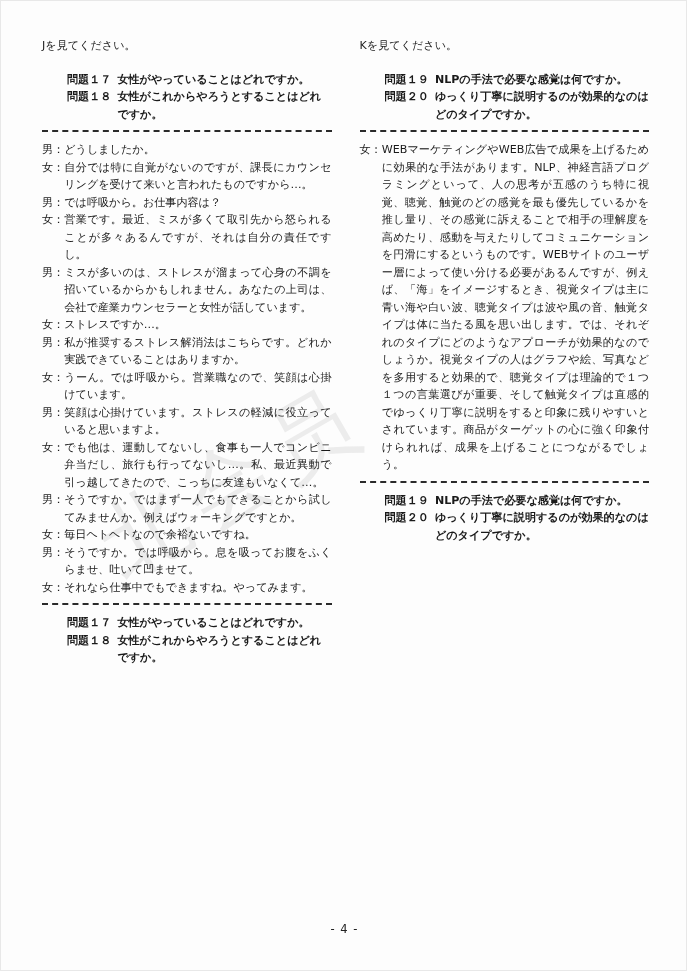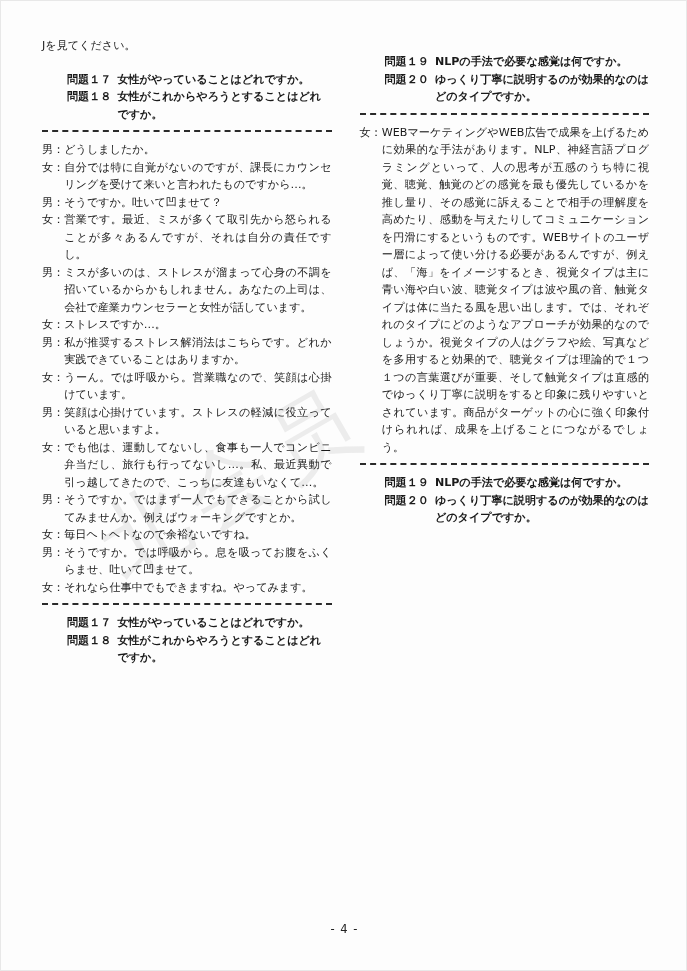--- a/index.html
+++ b/index.html
@@ -144,21 +144,21 @@
         <span class="utt">どうしましたか。</span>
       </div>
       <div class="drow">
         <span class="spk">女</span>
         <span class="spk">：</span>
         <span class="utt">自分では特に自覚がないのですが、課長にカウンセリングを受けて来いと言われたものですから…。</span>
       </div>
       <div class="drow">
         <span class="spk">男</span>
         <span class="spk">：</span>
-        <span class="utt">そうですか。吐いて凹ませて？</span>
+        <span class="utt">では呼吸から。お仕事内容は？</span>
       </div>
       <div class="drow">
         <span class="spk">女</span>
         <span class="spk">：</span>
         <span class="utt">営業です。最近、ミスが多くて取引先から怒られることが多々あるんですが、それは自分の責任ですし。</span>
       </div>
       <div class="drow">
         <span class="spk">男</span>
         <span class="spk">：</span>
         <span class="utt">ミスが多いのは、ストレスが溜まって心身の不調を招いているからかもしれません。あなたの上司は、会社で産業カウンセラーと女性が話しています。</span>
@@ -217,20 +217,21 @@
       </div>
       <div class="qrow">
         <span class="qlabel">問題１８</span>
         <span class="qtext">女性がこれからやろうとすることはどれですか。</span>
       </div>
 
     </div>
 
     <div class="col col-right">
 
+      <p class="line">Kを見てください。</p>
 
       <div class="gap-md"></div>
 
       <div class="qrow">
         <span class="qlabel">問題１９</span>
         <span class="qtext">NLPの手法で必要な感覚は何ですか。</span>
       </div>
       <div class="qrow">
         <span class="qlabel">問題２０</span>
         <span class="qtext">ゆっくり丁寧に説明するのが効果的なのはどのタイプですか。</span>

